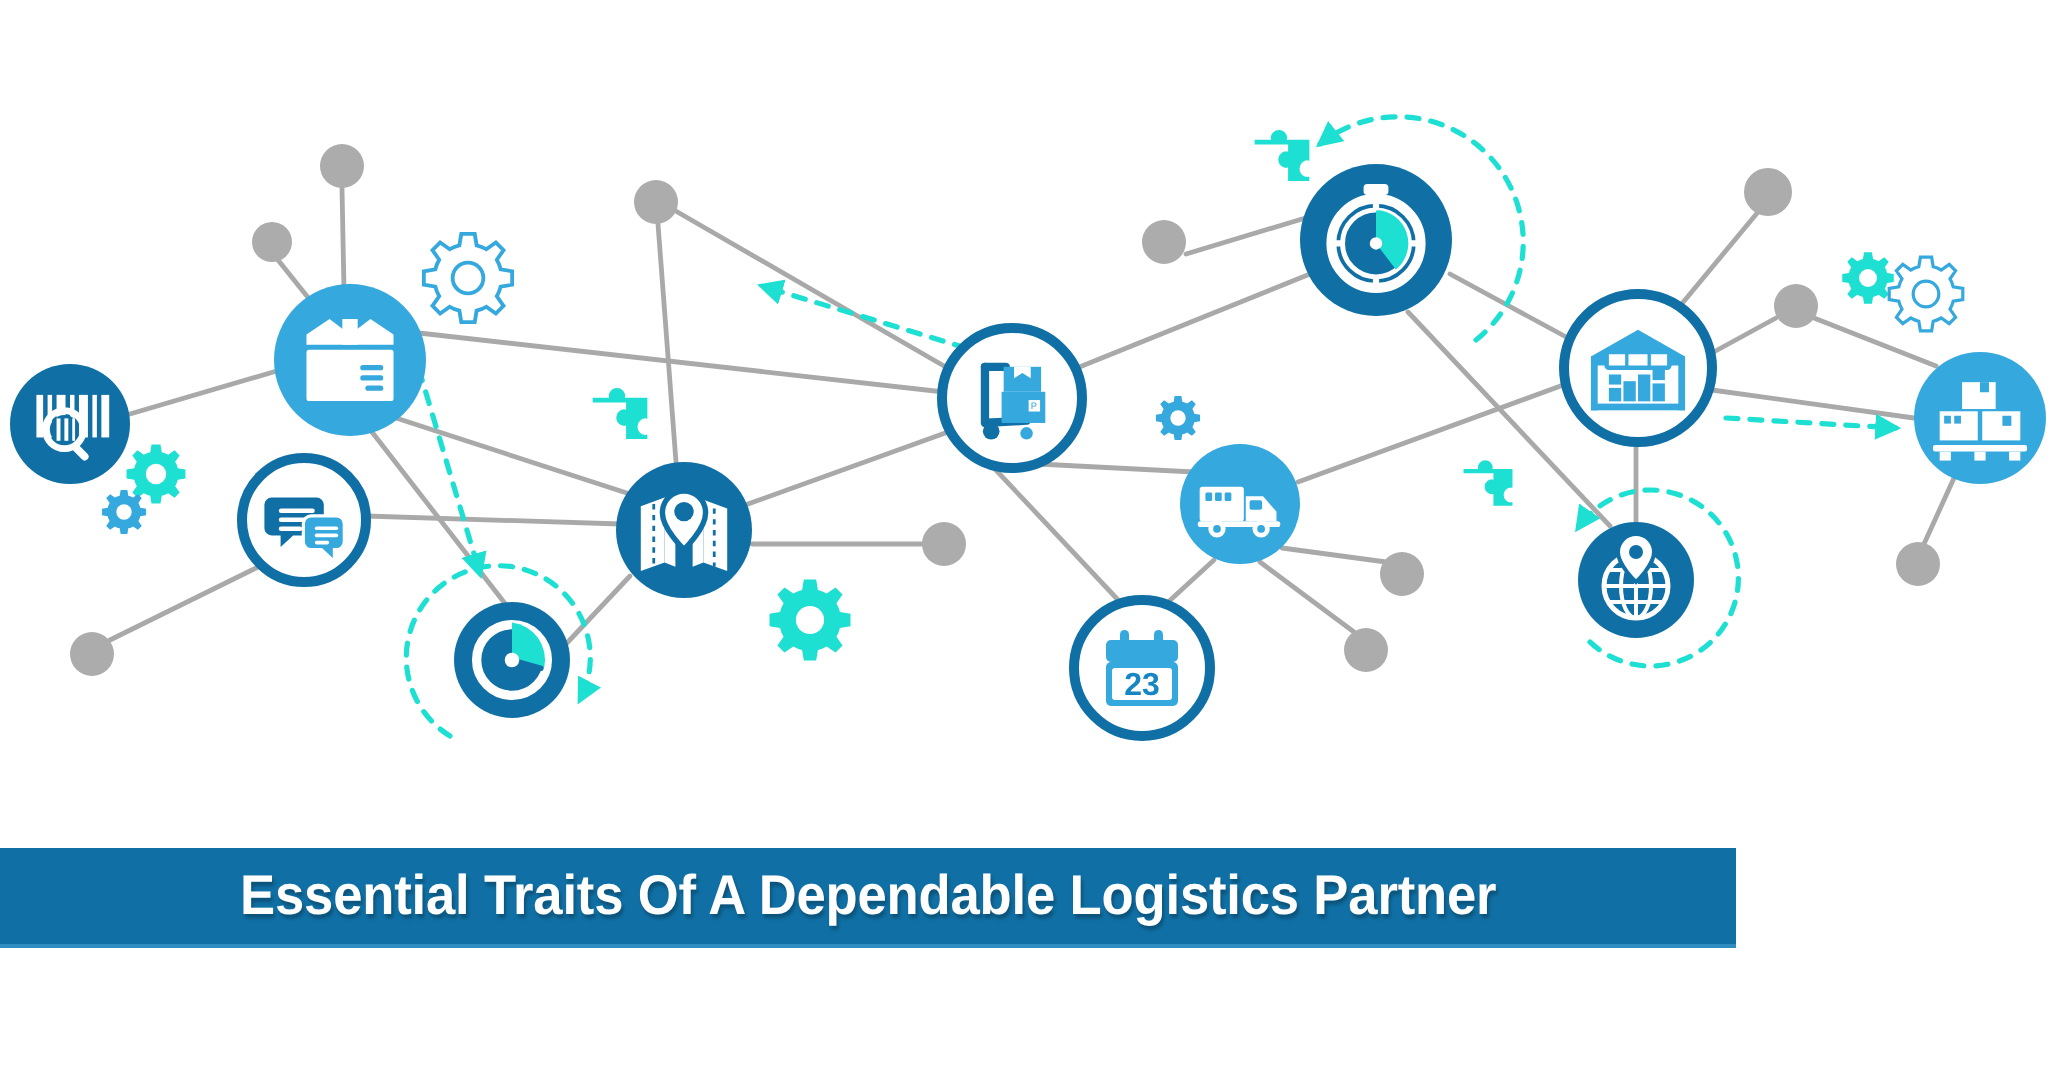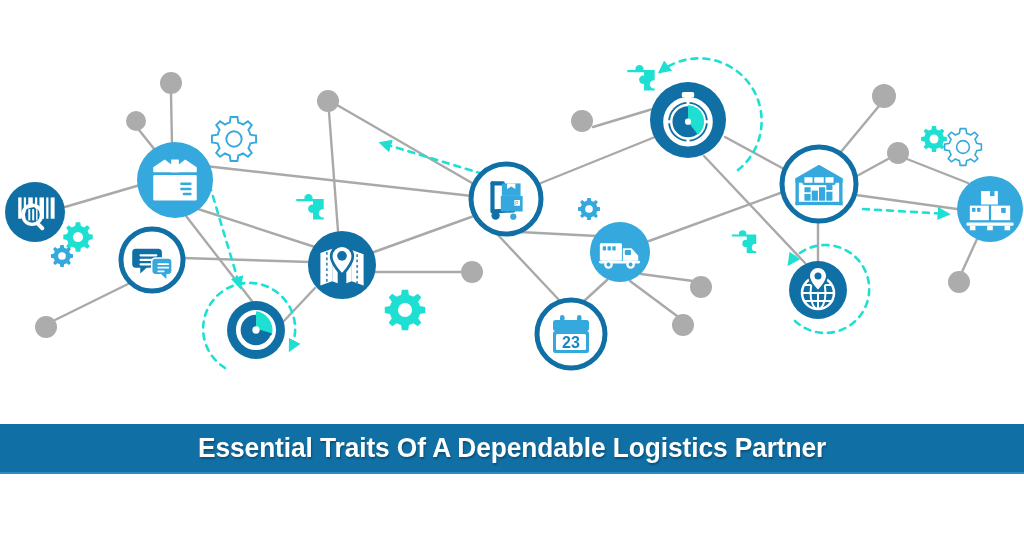--- a/index.html
+++ b/index.html
@@ -27,21 +27,21 @@
     top: 0;
     width: 1024px;
     height: 410px;
     display: block;
   }
 
   .title-banner {
     position: absolute;
     left: 0;
     top: 424px;
-    width: 1024px;
+    width: 868px;
     height: 50px;
     background: #1070a5;
     border-bottom: 2px solid #2f8cc0;
     display: flex;
     align-items: center;
     justify-content: center;
     box-sizing: border-box;
   }
 
   .title-banner-text {

